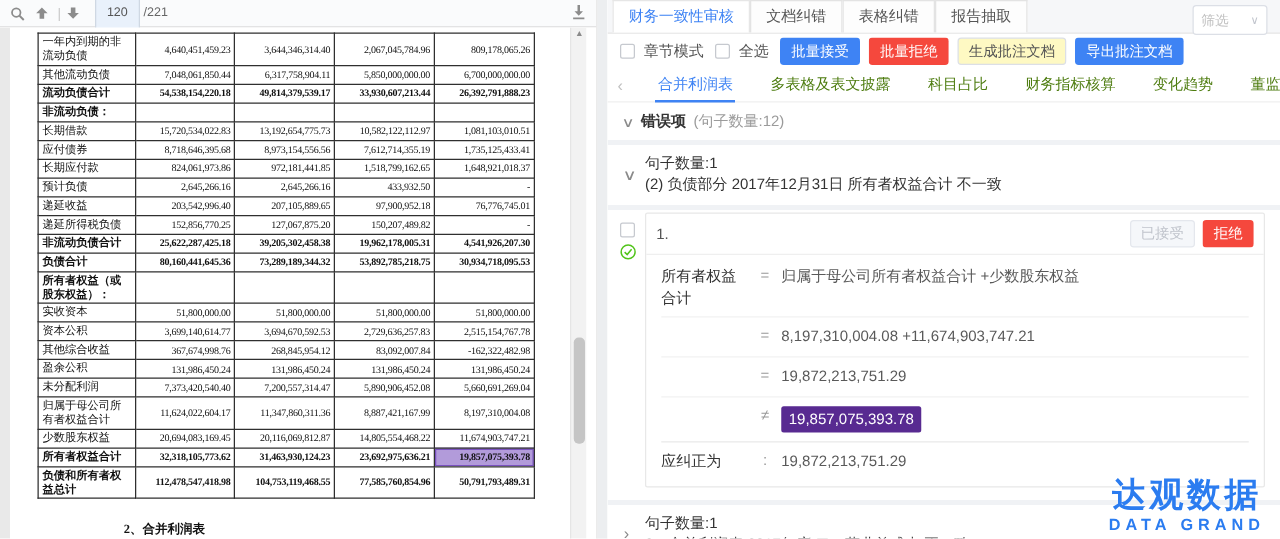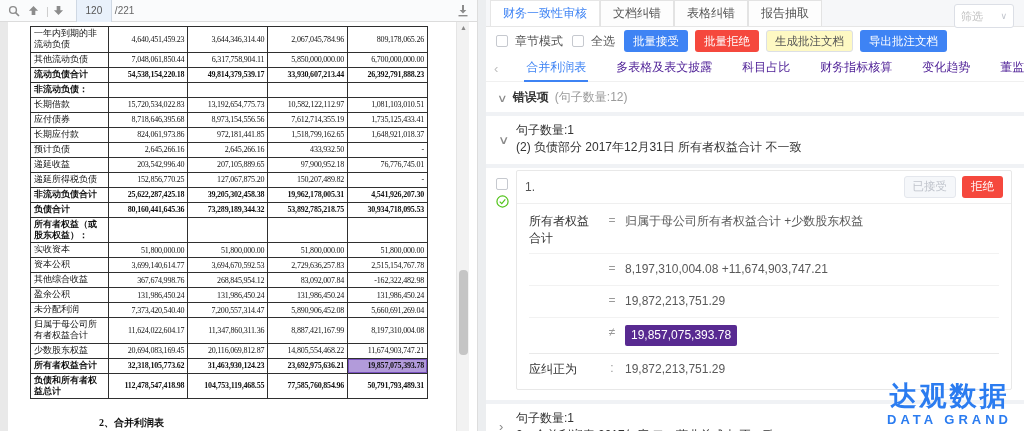--- a/index.html
+++ b/index.html
@@ -55,21 +55,21 @@
   .actions { height:28px; flex:0 0 28px; display:flex; align-items:center; gap:7px; padding:0 10px; }
   .cbx { width:12px; height:12px; border:1px solid #c6c9cf; border-radius:2px; background:#fff; cursor:pointer; flex:0 0 12px; }
   .cbx-label { font-size:12px; color:#555; margin-right:2px; }
   .btn { font-size:11.5px; border-radius:3px; padding:2.5px 8px; cursor:pointer; border:1px solid transparent; white-space:nowrap; }
   .btn-primary { background:#3e83f4; color:#fff; }
   .btn-danger { background:#f5483d; color:#fff; }
   .btn-plain { background:#fef9c3; color:#555; border-color:#dcdfe6; }
 
   .sub-tabs { height:27px; flex:0 0 27px; display:flex; align-items:center; gap:26px; padding:0 10px 0 8px; border-bottom:1px solid #f0f0f0; }
   .sub-tabs .scroll-chev { color:#c0c0c0; font-size:13px; cursor:pointer; }
-  .sub-tab { font-size:12px; color:#4c1d95; cursor:pointer; padding:5px 2px 6px; position:relative; white-space:nowrap; }
+  .sub-tab { font-size:12px; color:#4d7c0f; cursor:pointer; padding:5px 2px 6px; position:relative; white-space:nowrap; }
   .sub-tab.active { color:#3e83f4; }
   .sub-tab.active::after { content:""; position:absolute; left:0; right:0; bottom:0; height:2px; background:#3e83f4; }
 
   .content { flex:1; overflow:hidden; position:relative; font-size:12px; }
   .group-header { padding:7px 12px 6px; display:flex; align-items:center; gap:6px; cursor:pointer; }
   .chev-open { color:#8a8a8a; font-size:12px; display:inline-block; transform:scale(1.2,0.9); }
   .group-title { color:#333; font-weight:bold; }
   .group-meta { color:#9b9b9b; }
   .sep { height:4px; background:#f0f2f5; }
 

